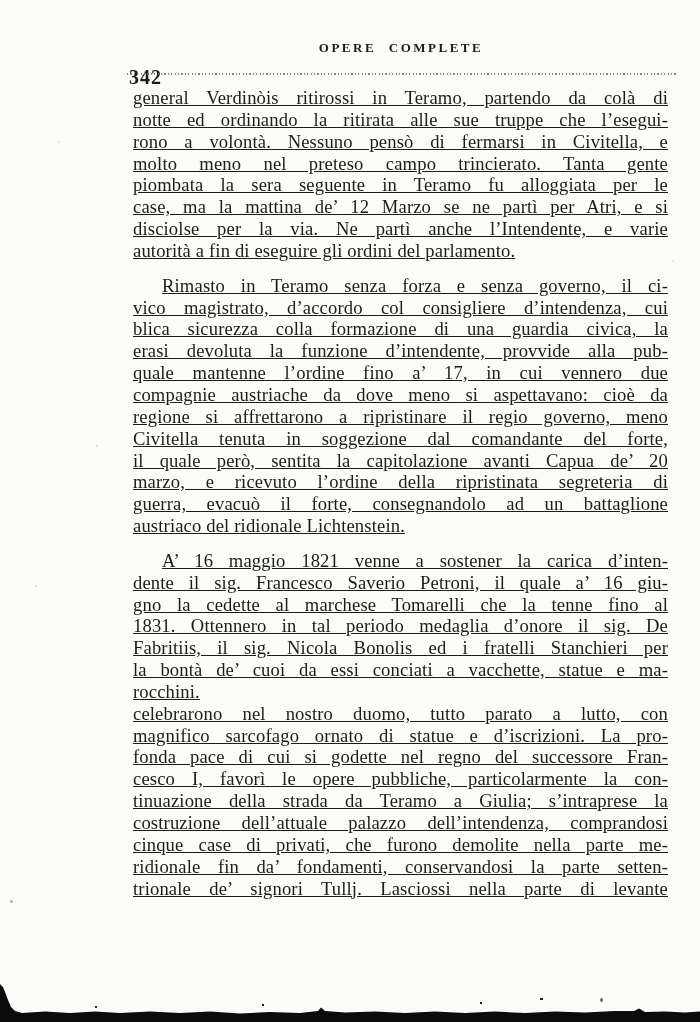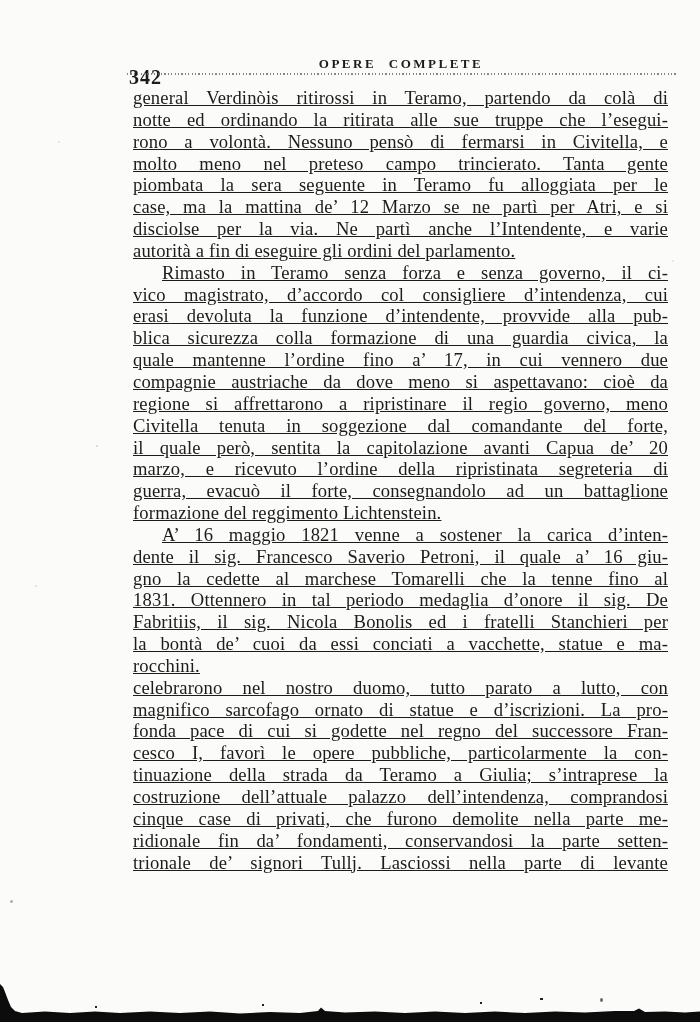--- a/index.html
+++ b/index.html
@@ -23,21 +23,21 @@
     left:133px;width:536px;top:40px;
     height:34px;
   }
   .page-number{
     position:absolute;left:-4px;top:2px;
     font-size:20px;font-weight:700;
     letter-spacing:1px;
     margin-top:24px;
   }
   .running-title{
-    position:absolute;left:0;right:0;top:16px;
+    position:absolute;left:0;right:0;top:0;
     text-align:center;
     font-size:13px;font-weight:700;
     letter-spacing:2.5px;
     word-spacing:7px;
   }
   .header-rule{
     position:absolute;left:-6px;right:-8px;top:33px;
     height:2px;
     background:repeating-linear-gradient(to right,#6f6f6c 0 1.2px,transparent 1.2px 3.4px);
     opacity:.85;
@@ -55,20 +55,21 @@
   .line{
     text-align:justify;
     text-align-last:justify;
     white-space:normal;
   }
   .line.para-end{
     text-align-last:left;
   }
   .line.indent{
     text-indent:29px;
+    margin-top:13px;
   }
 
   
   .speck{
     position:absolute;border-radius:50%;
     background:#55524e;pointer-events:none;
   }
   .edge-artifact{
     position:absolute;left:0;bottom:0;width:700px;height:42px;
     display:block;
@@ -92,30 +93,30 @@
         <div class="line">rono a volontà. Nessuno pensò di fermarsi in Civitella, e</div>
         <div class="line">molto meno nel preteso campo trincierato. Tanta gente</div>
         <div class="line">piombata la sera seguente in Teramo fu alloggiata per le</div>
         <div class="line">case, ma la mattina de’ 12 Marzo se ne partì per Atri, e si</div>
         <div class="line">disciolse per la via. Ne partì anche l’Intendente, e varie</div>
         <div class="line para-end">autorità a fin di eseguire gli ordini del parlamento.</div>
       </div>
       <div class="paragraph">
         <div class="line indent">Rimasto in Teramo senza forza e senza governo, il ci-</div>
         <div class="line">vico magistrato, d’accordo col consigliere d’intendenza, cui</div>
+        <div class="line">blica sicurezza colla formazione di una guardia civica, la</div>
         <div class="line">erasi devoluta la funzione d’intendente, provvide alla pub-</div>
-        <div class="line">blica sicurezza colla formazione di una guardia civica, la</div>
         <div class="line">quale mantenne l’ordine fino a’ 17, in cui vennero due</div>
         <div class="line">compagnie austriache da dove meno si aspettavano: cioè da</div>
         <div class="line">regione si affrettarono a ripristinare il regio governo, meno</div>
         <div class="line">Civitella tenuta in soggezione dal comandante del forte,</div>
         <div class="line">il quale però, sentita la capitolazione avanti Capua de’ 20</div>
         <div class="line">marzo, e ricevuto l’ordine della ripristinata segreteria di</div>
         <div class="line">guerra, evacuò il forte, consegnandolo ad un battaglione</div>
-        <div class="line para-end">formazione del reggimento Lichtenstein.</div>
+        <div class="line para-end">austriaco del ridionale Lichtenstein.</div>
       </div>
       <div class="paragraph">
         <div class="line indent">A’ 16 maggio 1821 venne a sostener la carica d’inten-</div>
         <div class="line">dente il sig. Francesco Saverio Petroni, il quale a’ 16 giu-</div>
         <div class="line">gno la cedette al marchese Tomarelli che la tenne fino al</div>
         <div class="line">1831. Ottennero in tal periodo medaglia d’onore il sig. De</div>
         <div class="line">Fabritiis, il sig. Nicola Bonolis ed i fratelli Stanchieri per</div>
         <div class="line">la bontà de’ cuoi da essi conciati a vacchette, statue e ma-</div>
         <div class="line para-end">rocchini.</div>
       </div>

